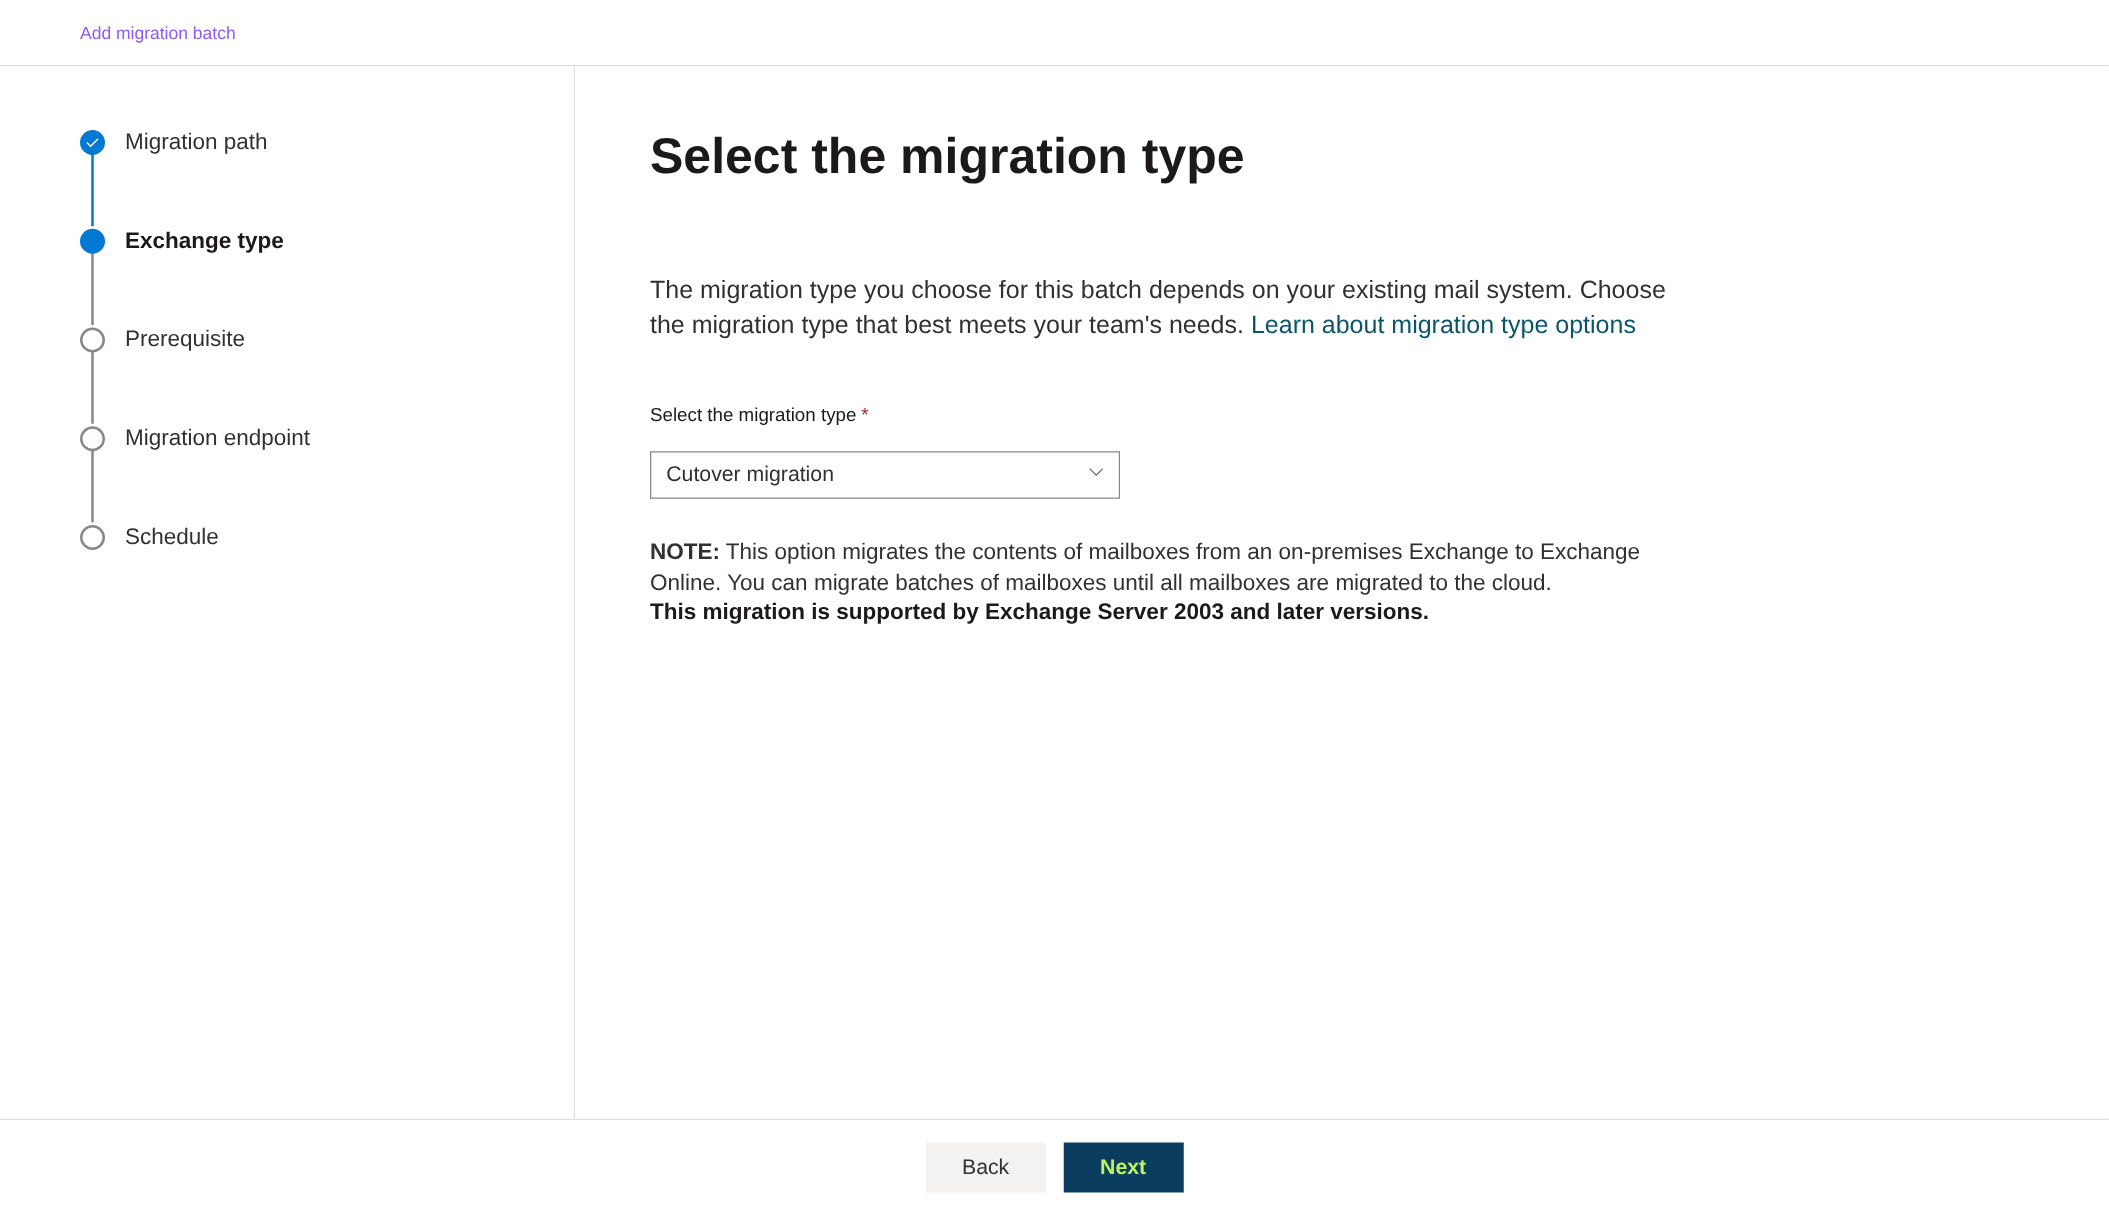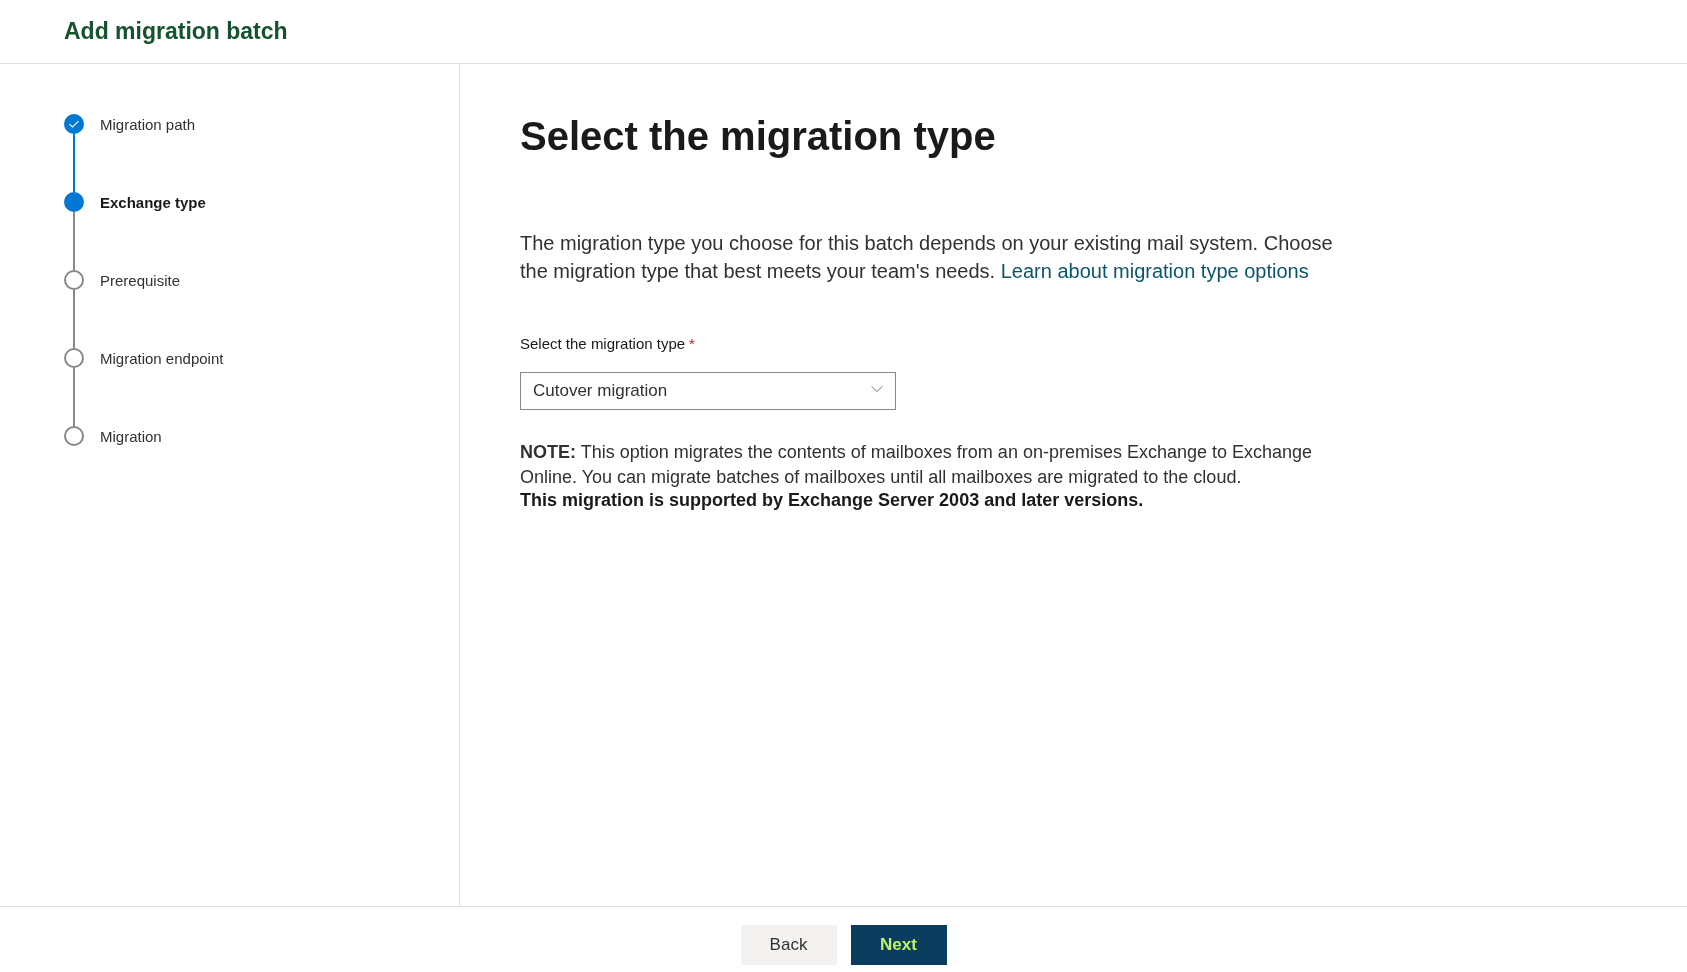--- a/index.html
+++ b/index.html
@@ -10,23 +10,23 @@
     body {
       font-family: 'Segoe UI', -apple-system, BlinkMacSystemFont, sans-serif;
       color: #323130;
       background: #ffffff;
     }
     .header {
       padding: 18px 64px;
       border-bottom: 1px solid #e1dfdd;
     }
     .header-title {
-      font-size: 23px;
-      font-weight: 700;
-      color: #14532d;
+      font-size: 14px;
+      font-weight: 400;
+      color: #8b5cf6;
     }
     .main-container {
       display: flex;
       min-height: calc(100vh - 130px);
     }
     .sidebar {
       width: 460px;
       padding: 50px 64px;
       border-right: 1px solid #e1dfdd;
     }
@@ -74,21 +74,21 @@
       background: #0078d4;
       border-color: #0078d4;
     }
     .step-indicator.completed svg {
       width: 12px;
       height: 12px;
       fill: #ffffff;
     }
     .step-label {
       margin-left: 16px;
-      font-size: 15px;
+      font-size: 18px;
       color: #323130;
     }
     .step-label.current {
       font-weight: 700;
       color: #1b1a19;
     }
     .content {
       flex: 1;
       padding: 50px 60px;
       max-width: 960px;
@@ -224,21 +224,21 @@
       </div>
 
       <div class="step">
         <div class="step-indicator"></div>
         <div class="step-line"></div>
         <span class="step-label">Migration endpoint</span>
       </div>
 
       <div class="step">
         <div class="step-indicator"></div>
-        <span class="step-label">Migration</span>
+        <span class="step-label">Schedule</span>
       </div>
 
     </div>
   </div>
 
   <div class="content">
     <h2 class="content-title">Select the migration type</h2>
 
     <p class="content-description">
       <span>The migration type you choose for this batch depends on your existing mail system. Choose the migration type that best meets your team's needs. </span><a href="#">Learn about migration type options</a>

